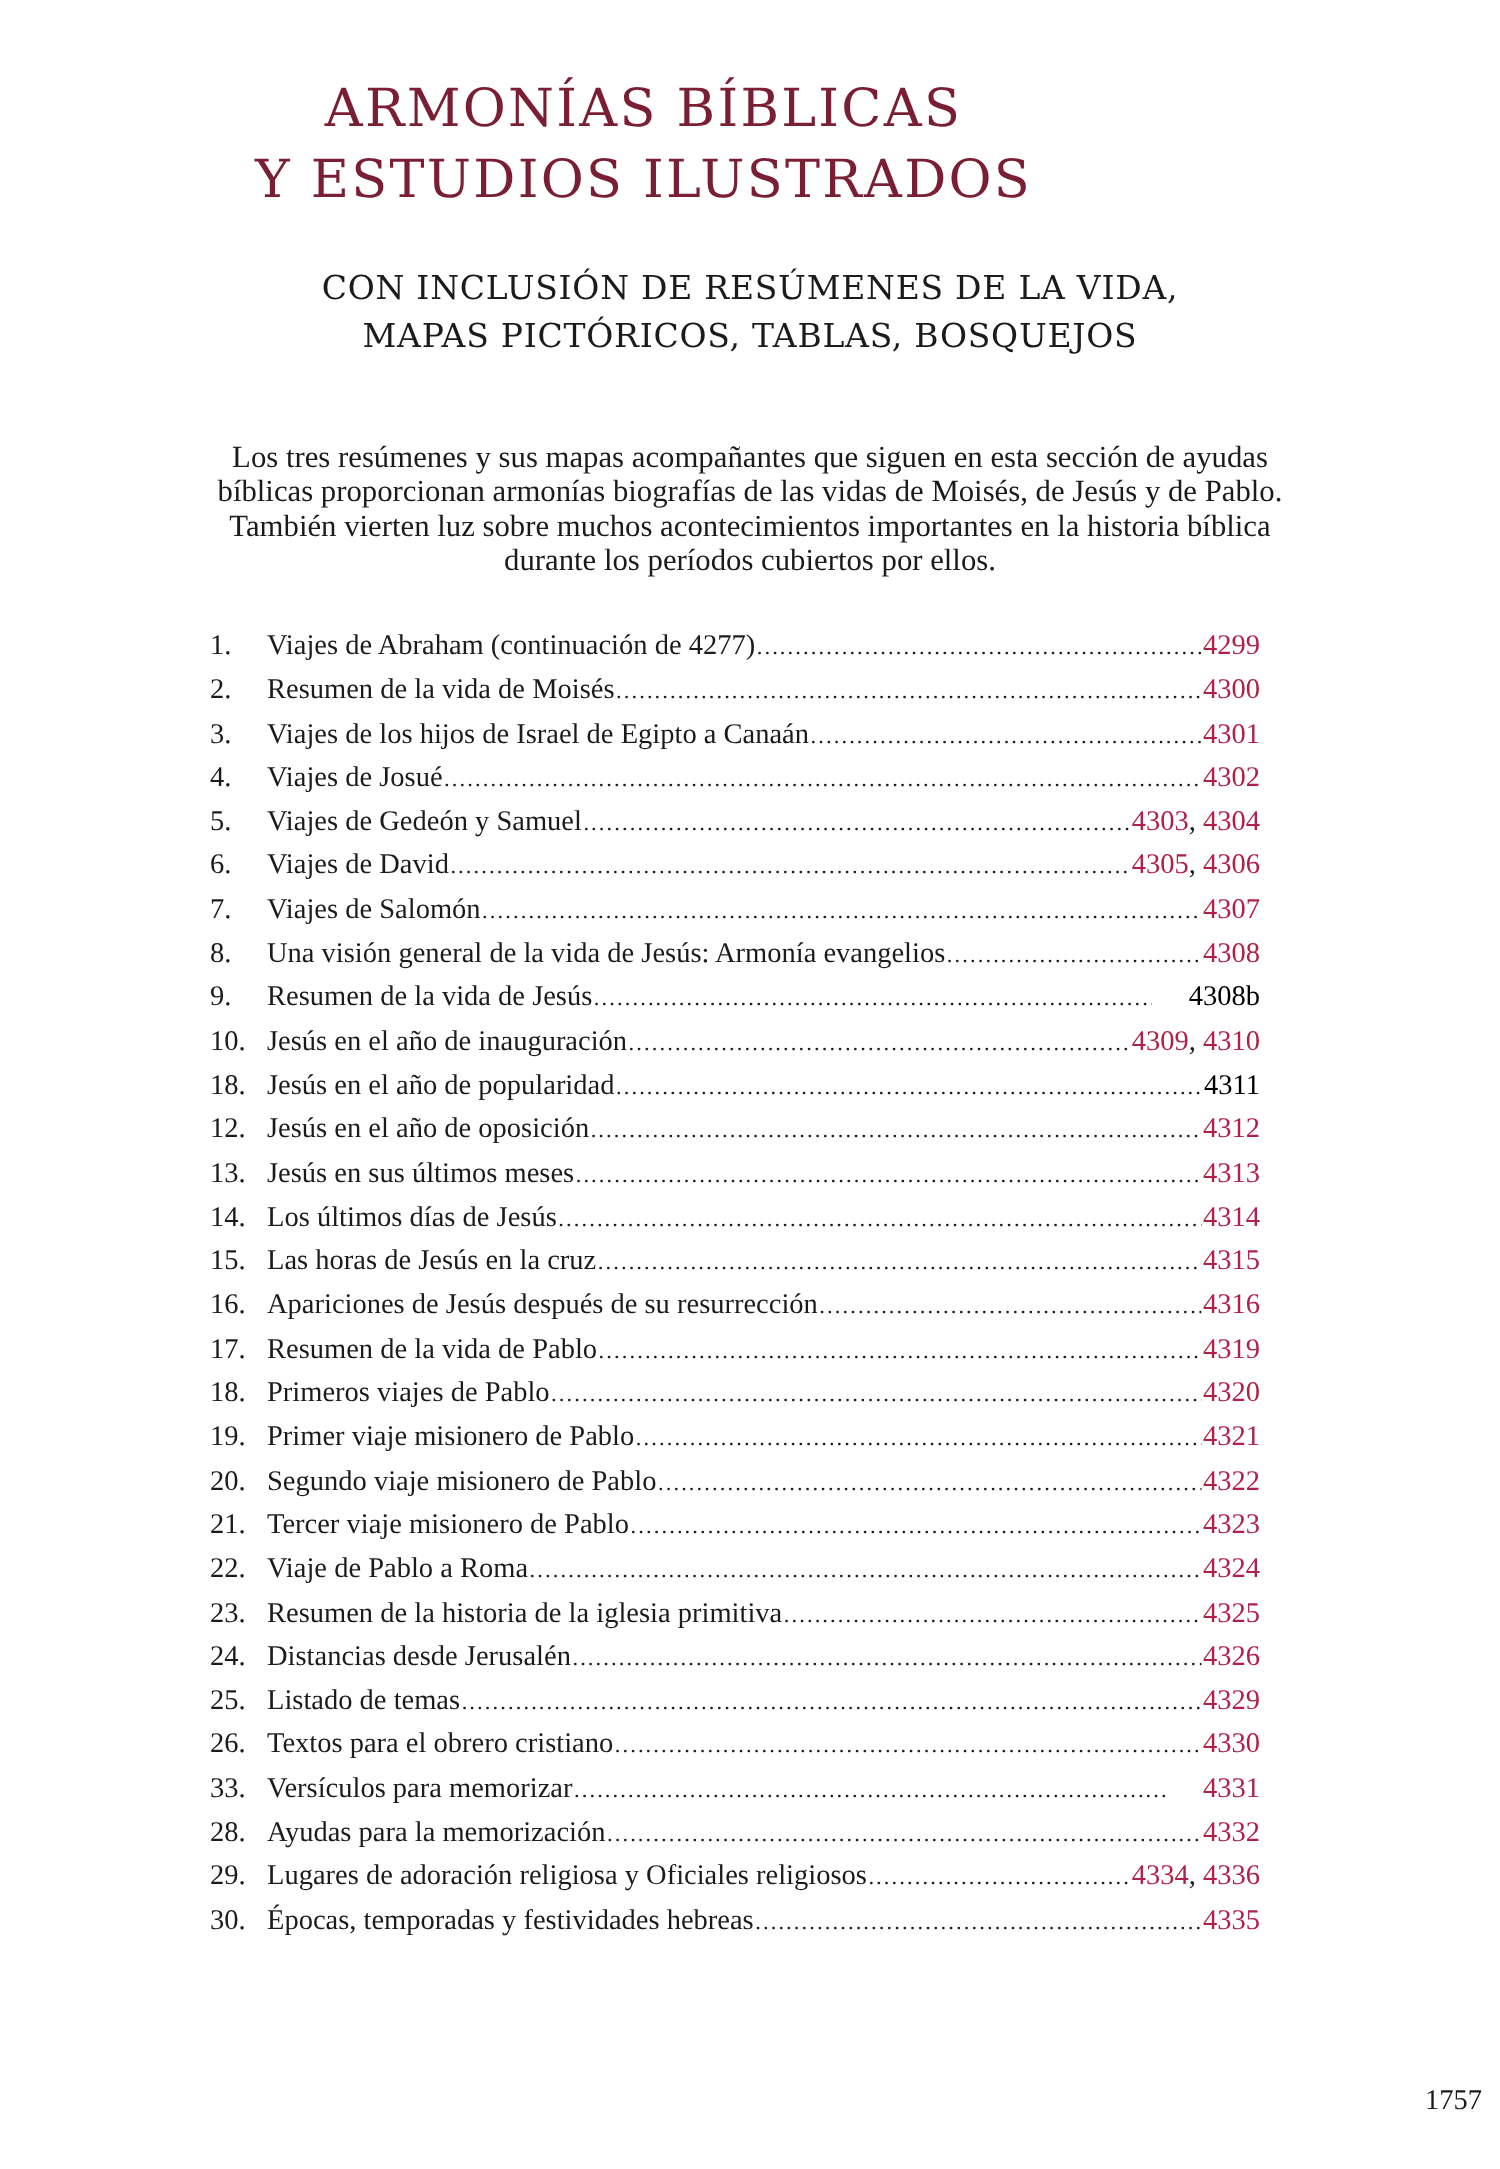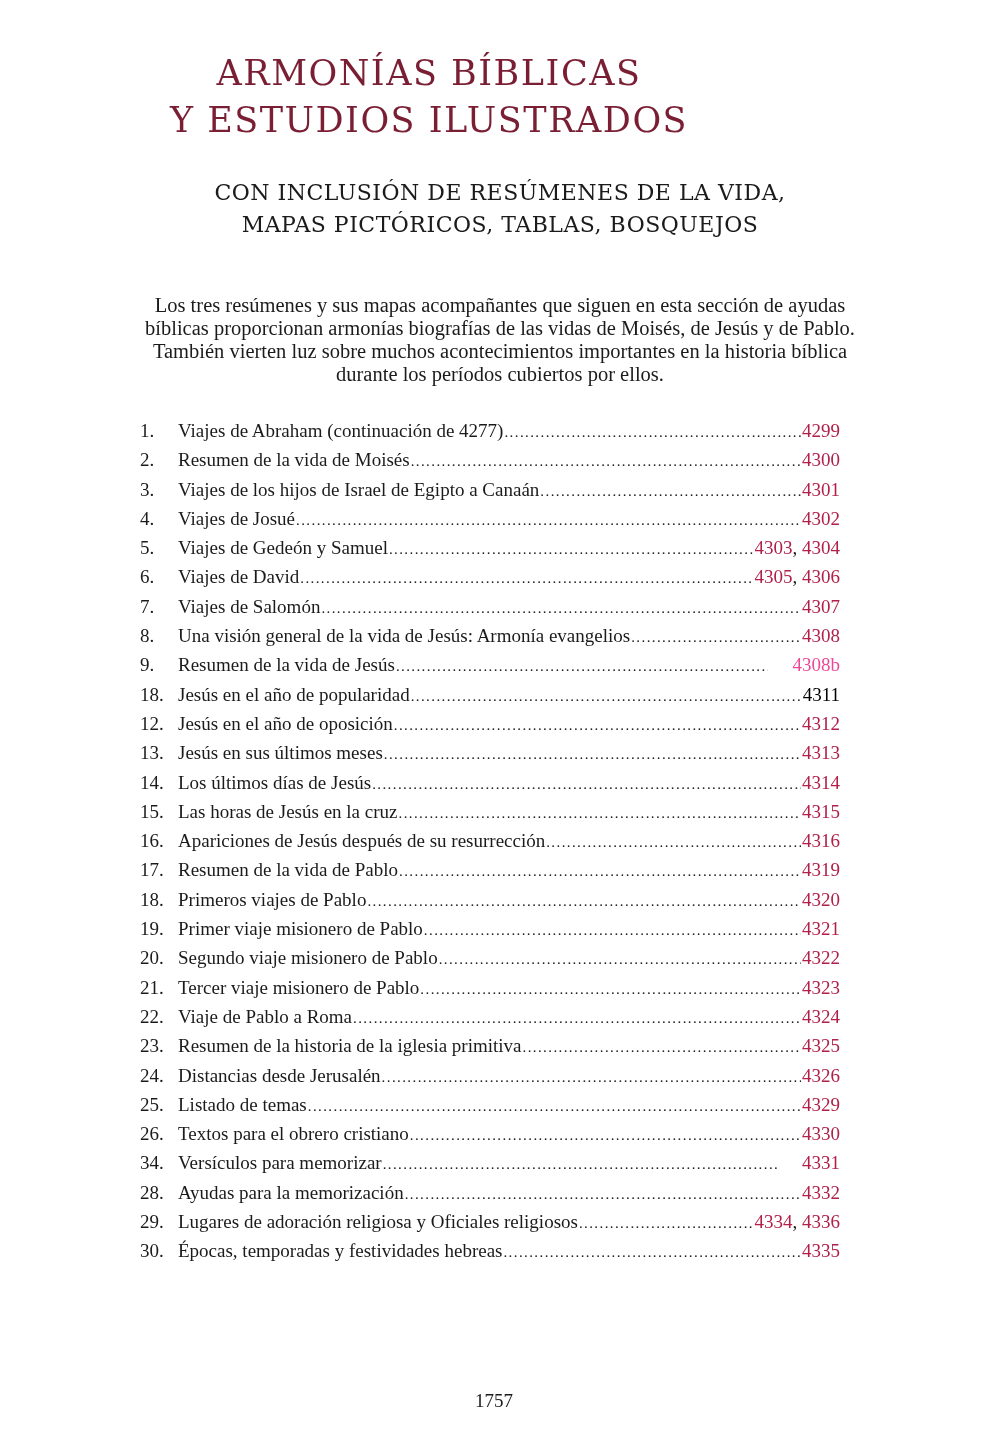--- a/index.html
+++ b/index.html
@@ -33,21 +33,21 @@
     .leader {
       flex: 1 1 auto; overflow: hidden; margin: 0 1px;
       color: #1b1b1b; letter-spacing: 1.4px; font-size: 15px;
     }
     .leader::before { content: "....................................................................................................................................................................................................................................................."; }
     .pages { flex: 0 0 auto; }
     .pg { color: #b0204a; }
     .sep { color: #1b1b1b; }
     .folio {
       position: absolute; left: 0; width: 988px; top: 1390px;
-      text-align: center; font-family: "Liberation Serif", serif; font-size: 19px; color: #1b1b1b;
+      text-align: right; font-family: "Liberation Serif", serif; font-size: 19px; color: #1b1b1b;
     }
   </style>
 </head>
 <body>
 
 <div class="page">
   <div class="title">
     <div>ARMONÍAS BÍBLICAS</div>
     <div>Y ESTUDIOS ILUSTRADOS</div>
   </div>
@@ -110,21 +110,27 @@
       <div class="toc-row">
         <span class="num">8.</span>
         <span class="label">Una visión general de la vida de Jesús: Armonía evangelios</span>
         <span class="leader"></span>
         <span class="pages"><span class="pg" style="color: rgb(176, 32, 74);">4308</span></span>
       </div>
       <div class="toc-row">
         <span class="num">9.</span>
         <span class="label">Resumen de la vida de Jesús</span>
         <span class="leader"></span>
-        <span class="pages"><span class="pg" style="color: #ec4899; margin-left: 24px;">4308b</span></span>
+        <span class="pages"><span class="pg" style="color: #000000; margin-left: 24px;">4308b</span></span>
+      </div>
+      <div class="toc-row">
+        <span class="num">10.</span>
+        <span class="label">Jesús en el año de inauguración</span>
+        <span class="leader"></span>
+        <span class="pages"><span class="pg" style="color: rgb(176, 32, 74);">4309</span><span class="sep">, </span><span class="pg" style="color: rgb(176, 32, 74);">4310</span></span>
       </div>
       <div class="toc-row">
         <span class="num">18.</span>
         <span class="label">Jesús en el año de popularidad</span>
         <span class="leader"></span>
         <span class="pages"><span class="pg" style="color: #000000;">4311</span></span>
       </div>
       <div class="toc-row">
         <span class="num">12.</span>
         <span class="label">Jesús en el año de oposición</span>
@@ -209,21 +215,21 @@
         <span class="leader"></span>
         <span class="pages"><span class="pg" style="color: rgb(176, 32, 74);">4329</span></span>
       </div>
       <div class="toc-row">
         <span class="num">26.</span>
         <span class="label">Textos para el obrero cristiano</span>
         <span class="leader"></span>
         <span class="pages"><span class="pg" style="color: rgb(176, 32, 74);">4330</span></span>
       </div>
       <div class="toc-row">
-        <span class="num">34.</span>
+        <span class="num">33.</span>
         <span class="label">Versículos para memorizar</span>
         <span class="leader"></span>
         <span class="pages"><span class="pg" style="color: rgb(176, 32, 74); margin-left: 22px;">4331</span></span>
       </div>
       <div class="toc-row">
         <span class="num">28.</span>
         <span class="label">Ayudas para la memorización</span>
         <span class="leader"></span>
         <span class="pages"><span class="pg" style="color: rgb(176, 32, 74);">4332</span></span>
       </div>

